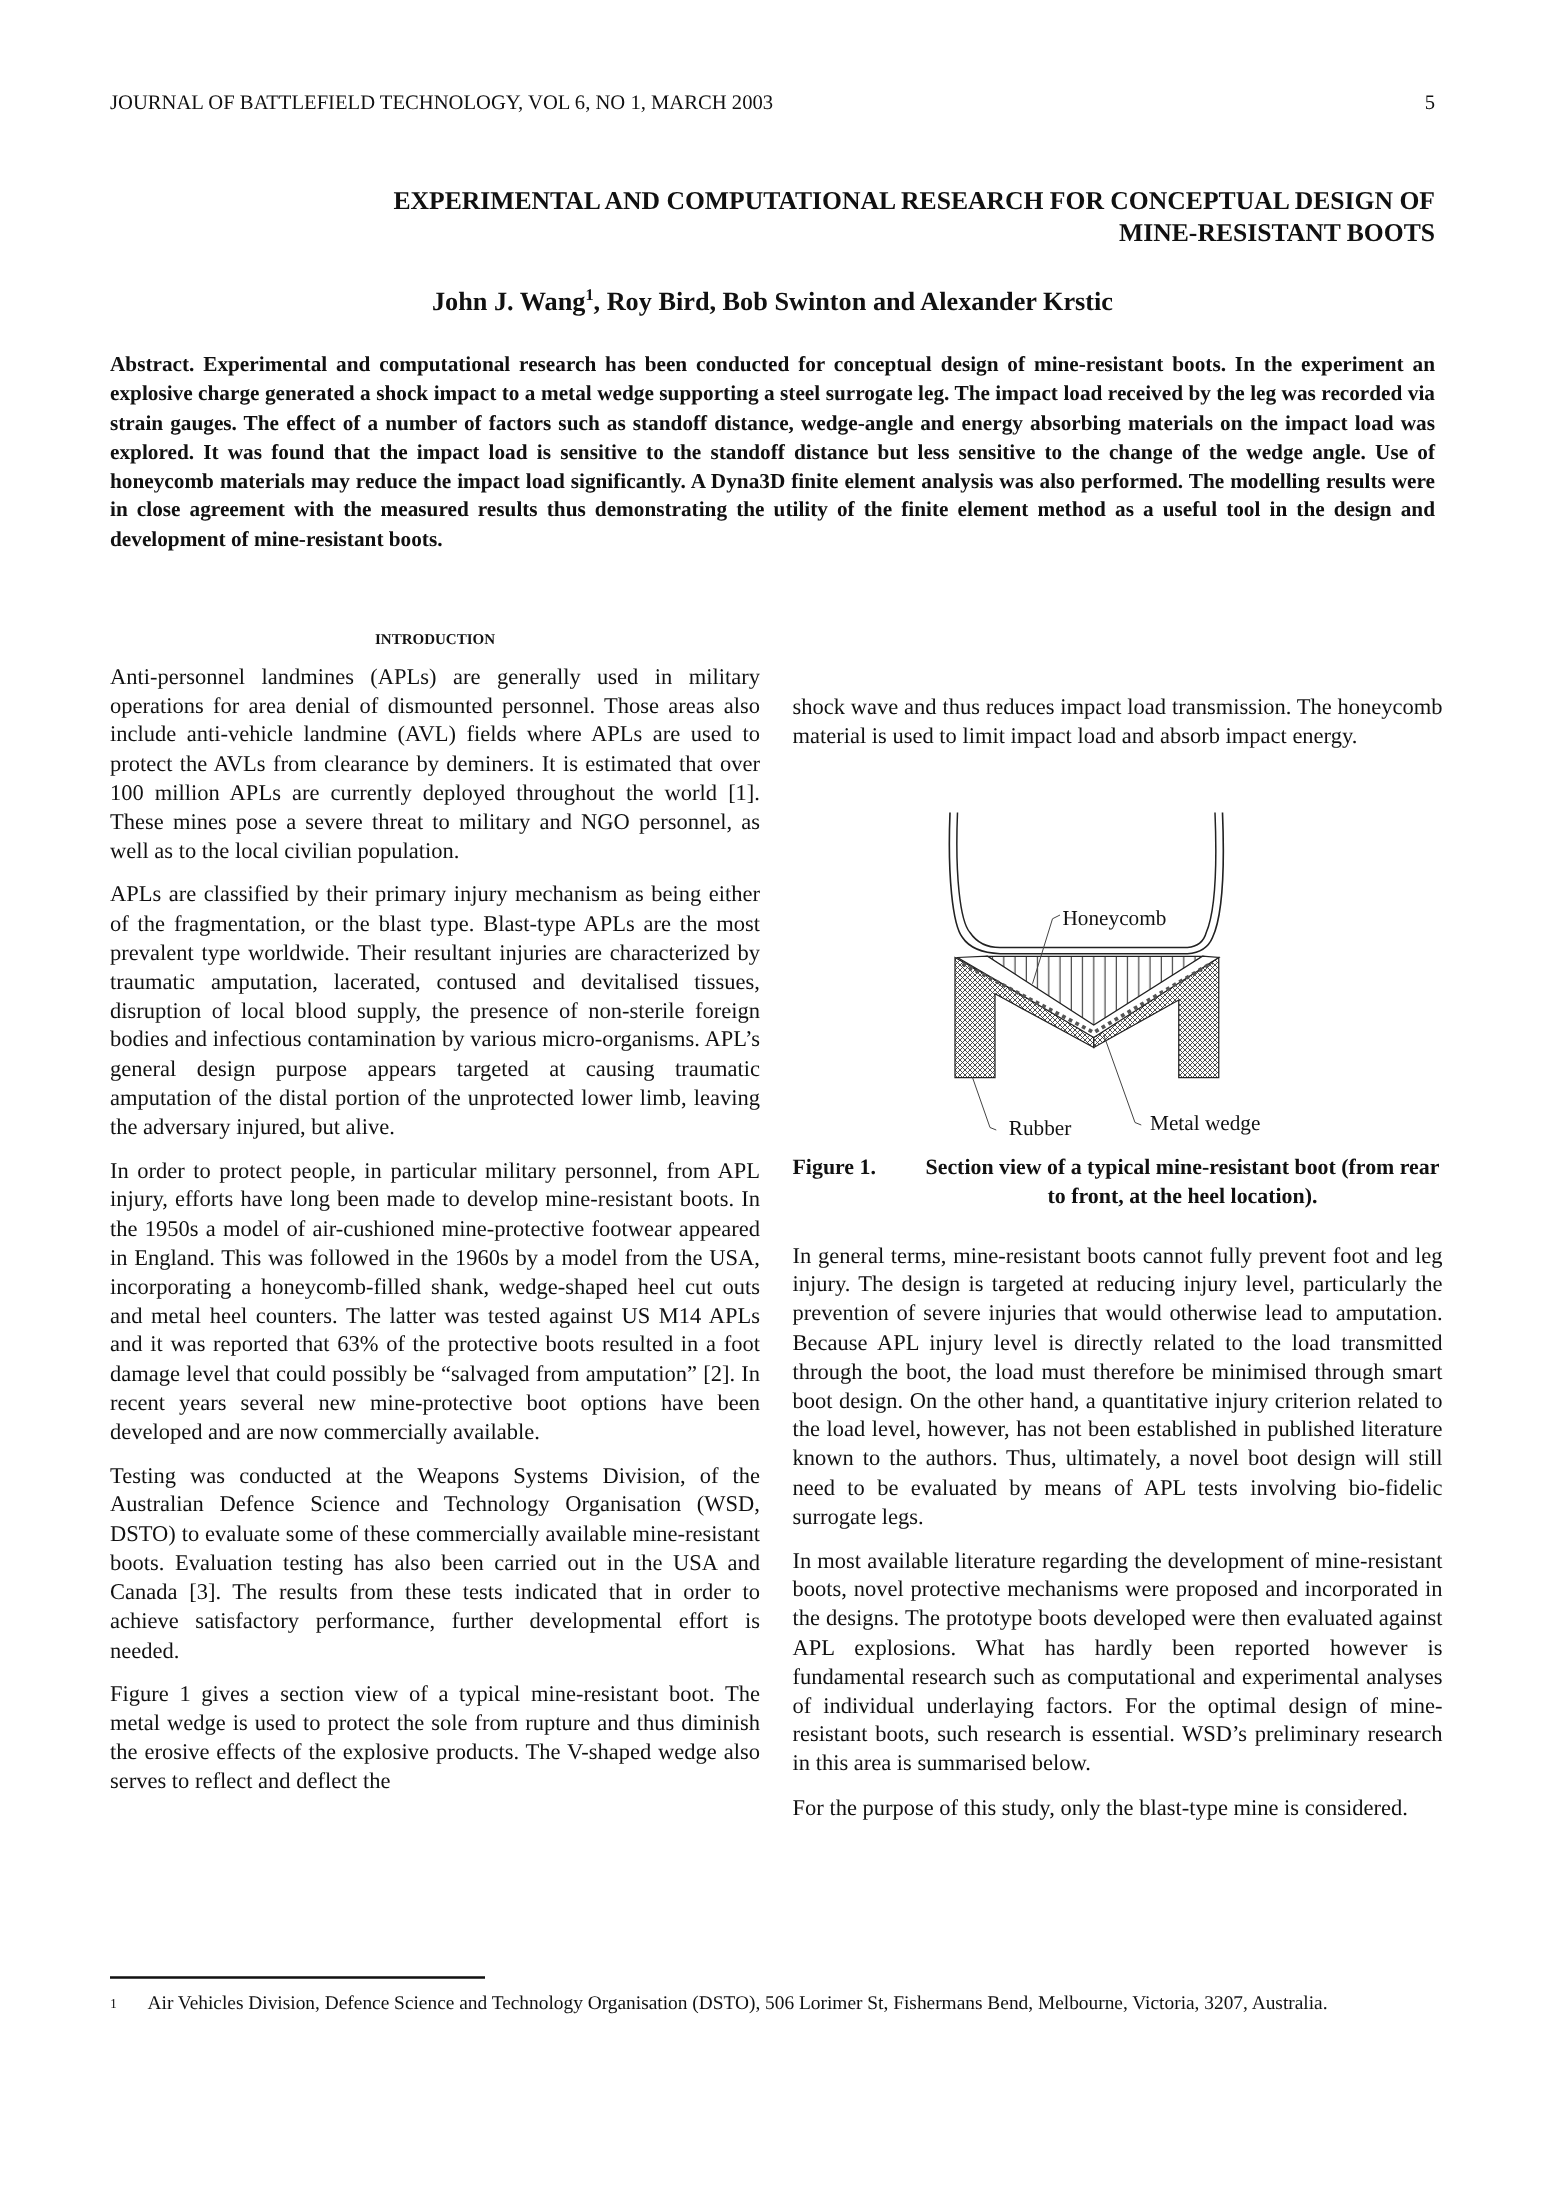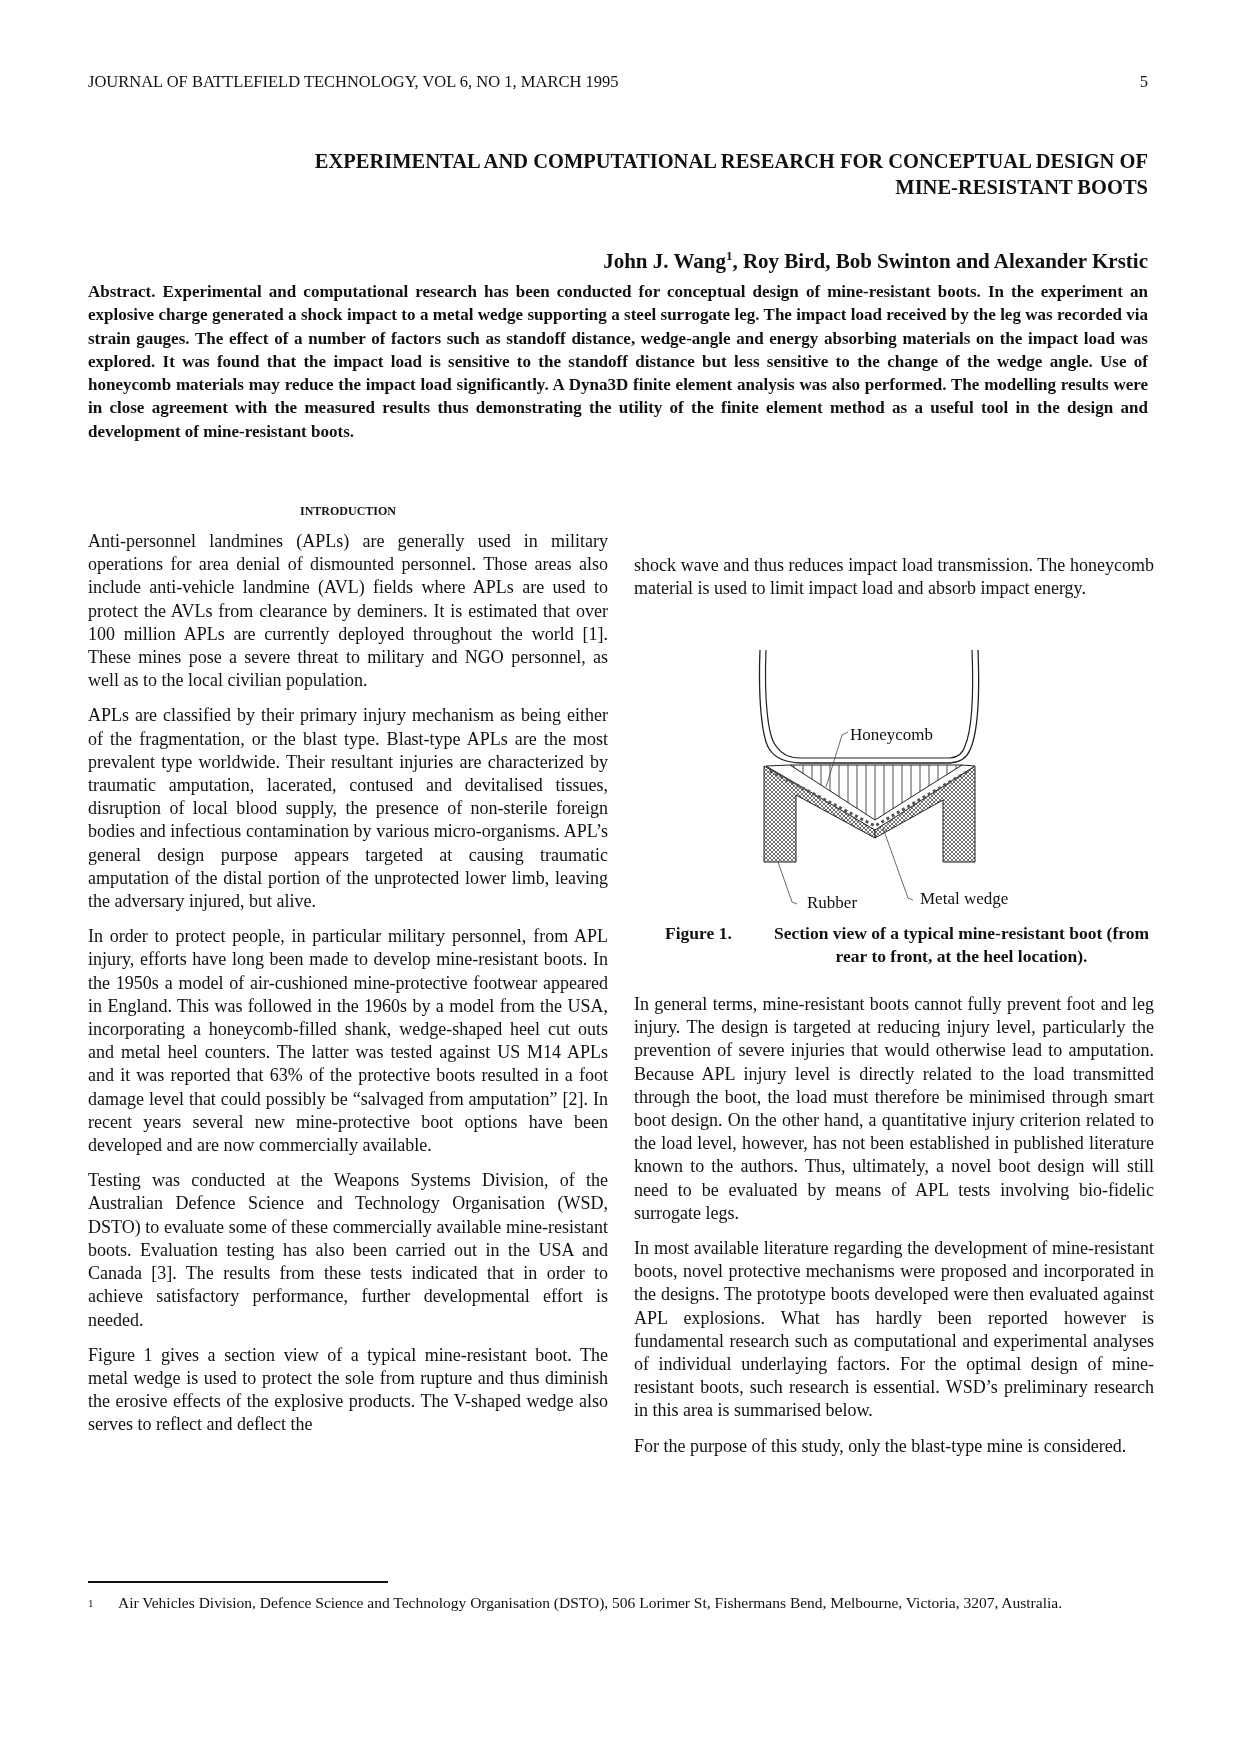--- a/index.html
+++ b/index.html
@@ -3,46 +3,46 @@
   <meta charset="utf-8">
   <style>
     html, body { margin: 0; padding: 0; background: #ffffff; }
     body { width: 1241px; height: 1755px; position: relative; overflow: hidden;
       font-family: "Liberation Serif", "DejaVu Serif", serif; color: #111; }
     .running-head { position: absolute; left: 88px; top: 72px; width: 1060px;
       font-size: 16.5px; letter-spacing: 0; }
     .running-head .page-num { position: absolute; right: 0; top: 0; }
     .title { position: absolute; left: 88px; top: 148px; width: 1060px; text-align: right;
       font-weight: bold; font-size: 20.5px; line-height: 26px; }
-    .authors { position: absolute; left: 88px; top: 248px; width: 1060px; text-align: right;
+    .authors { position: absolute; left: 88px; top: 228px; width: 1060px; text-align: center;
       font-weight: bold; font-size: 21px; }
     .authors sup { font-size: 13px; }
     .abstract { position: absolute; left: 88px; top: 280px; width: 1060px;
       font-weight: bold; font-size: 17px; line-height: 23.3px; text-align: justify; }
     .col { position: absolute; width: 520px; font-size: 18px; line-height: 23.2px; }
     .col-left { left: 88px; top: 502px; }
     .col-right { left: 634px; top: 556px; }
     .section-heading { position: absolute; left: 88px; top: 504px; width: 520px;
       text-align: center; font-weight: bold; font-size: 12px; }
     .col p { margin: 0 0 12px 0; text-align: justify; }
     .figure { position: absolute; left: 700px; top: 640px; width: 350px; height: 270px; }
     .caption { position: absolute; left: 634px; top: 922px; width: 522px;
       font-weight: bold; font-size: 17.5px; line-height: 23px; display: flex; }
-    .caption .cap-label { width: 102px; flex: none; margin-left: 31px; }
+    .caption .cap-label { width: 102px; flex: none; }
     .caption .cap-text { flex: 1; text-align: center; }
     .footnote-rule { position: absolute; left: 88px; top: 1581px; width: 300px; height: 2px; background: #111; }
     .footnote { position: absolute; left: 88px; top: 1592px; width: 1060px; font-size: 15.5px; line-height: 21px; display: flex; }
     .footnote .fn-mark { width: 30px; flex: none; font-size: 11px; padding-top: 1px; }
     .footnote .fn-text { flex: 1; }
   </style>
 </head>
 <body>
 
 <div class="running-head">
-  <span>JOURNAL OF BATTLEFIELD TECHNOLOGY, VOL 6, NO 1, MARCH 1995</span>
+  <span>JOURNAL OF BATTLEFIELD TECHNOLOGY, VOL 6, NO 1, MARCH 2003</span>
   <span class="page-num">5</span>
 </div>
 
 <div class="title">
   <div>EXPERIMENTAL AND COMPUTATIONAL RESEARCH FOR CONCEPTUAL DESIGN OF</div>
   <div>MINE-RESISTANT BOOTS</div>
 </div>
 
 <div class="authors">
   <span>John J. Wang</span><sup>1</sup><span>, Roy Bird, Bob Swinton and Alexander Krstic</span>

